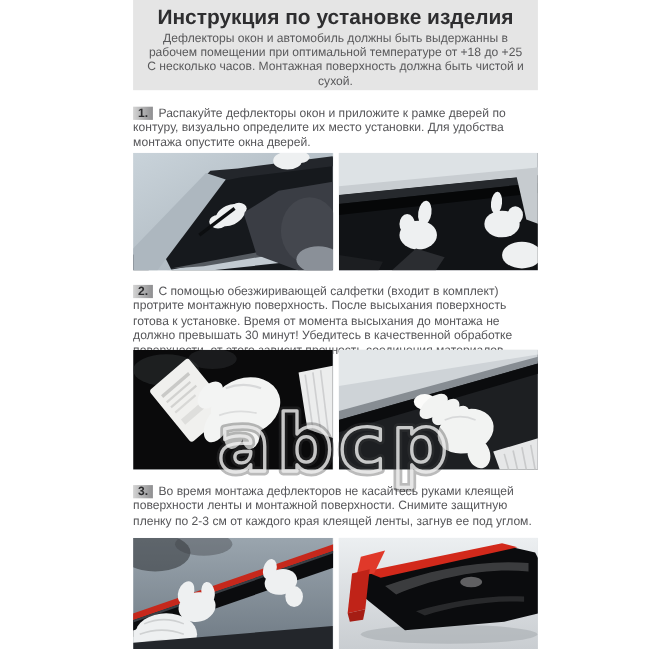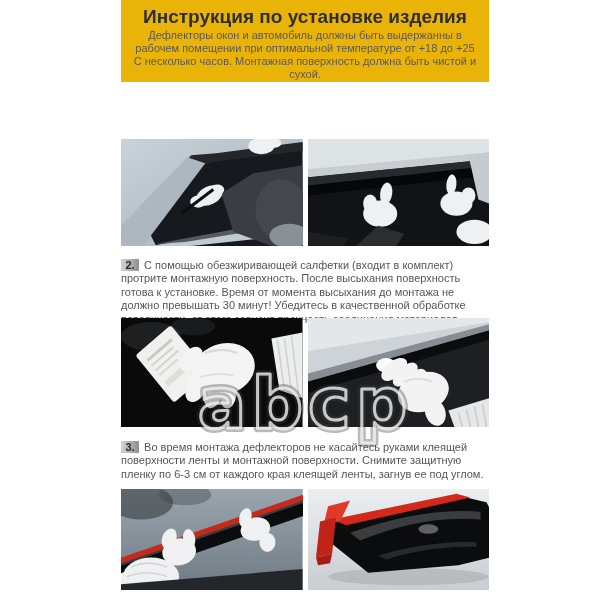--- a/index.html
+++ b/index.html
@@ -3,21 +3,21 @@
 <meta charset="utf-8">
 <style>
   html,body{margin:0;padding:0;background:#ffffff;}
   .page{
     position:relative;width:600px;height:600px;background:#ffffff;
     font-family:"Liberation Sans",sans-serif;overflow:hidden;
   }
   
   .header-box{
     position:absolute;left:121px;top:0;width:368px;height:82px;
-    background:#eab308;text-align:center;overflow:hidden;
+    background:#e5e5e5;text-align:center;overflow:hidden;
   }
   .title{
     font-size:19px;font-weight:bold;color:#2e2e30;
     padding-top:6px;line-height:22px;
   }
   .intro{
     font-size:11px;line-height:13px;color:#59595b;
     padding:1px 10px 0 10px;
   }
   
@@ -55,20 +55,21 @@
 <body>
 
 <div class="page">
 
   <div class="header-box">
     <div class="title">Инструкция по установке изделия</div>
     <div class="intro">Дефлекторы окон и автомобиль должны быть выдержанны в рабочем помещении при оптимальной температуре от +18 до +25 С несколько часов. Монтажная поверхность должна быть чистой и сухой.</div>
 
   </div>
 
+  <p class="step step-1"><span class="badge">1.</span> <span>Распакуйте дефлекторы окон и приложите к рамке дверей по контуру, визуально определите их место установки. Для удобства монтажа опустите окна дверей.</span></p>
 
   <div class="photo-row row-1">
     <div class="photo">
       <svg viewBox="0 0 181 106" preserveAspectRatio="none">
         <defs>
           <linearGradient id="p1bg" x1="0" y1="0" x2="1" y2="1">
             <stop offset="0" stop-color="#c9d3da"></stop>
               <stop offset="1" stop-color="#a3adb5"></stop>
           </linearGradient>
         </defs>
@@ -167,21 +168,21 @@
         <g stroke="#c9cacb" stroke-width="1.5">
           <line x1="150" y1="92" x2="154" y2="106"></line>
           <line x1="158" y1="89" x2="162" y2="106"></line>
           <line x1="166" y1="86" x2="170" y2="106"></line>
           <line x1="174" y1="84" x2="178" y2="106"></line>
         </g>
       </svg>
     </div>
   </div>
 
-  <p class="step step-3"><span class="badge">3.</span> <span>Во время монтажа дефлекторов не касайтесь руками клеящей поверхности ленты и монтажной поверхности. Снимите защитную пленку по 6-3 см от каждого края клеящей ленты, загнув ее под углом.</span></p>
+  <p class="step step-3"><span class="badge">3.</span> <span>Во время монтажа дефлекторов не касайтесь руками клеящей поверхности ленты и монтажной поверхности. Снимите защитную пленку по 2-3 см от каждого края клеящей ленты, загнув ее под углом.</span></p>
 
   <div class="photo-row row-3">
     <div class="photo">
       <svg viewBox="0 0 181 106" preserveAspectRatio="none">
         <defs>
           <linearGradient id="p5bg" x1="0" y1="0" x2="0" y2="1">
             <stop offset="0" stop-color="#9aa5ae"></stop>
               <stop offset="1" stop-color="#6f7a84"></stop>
           </linearGradient>
         </defs>

